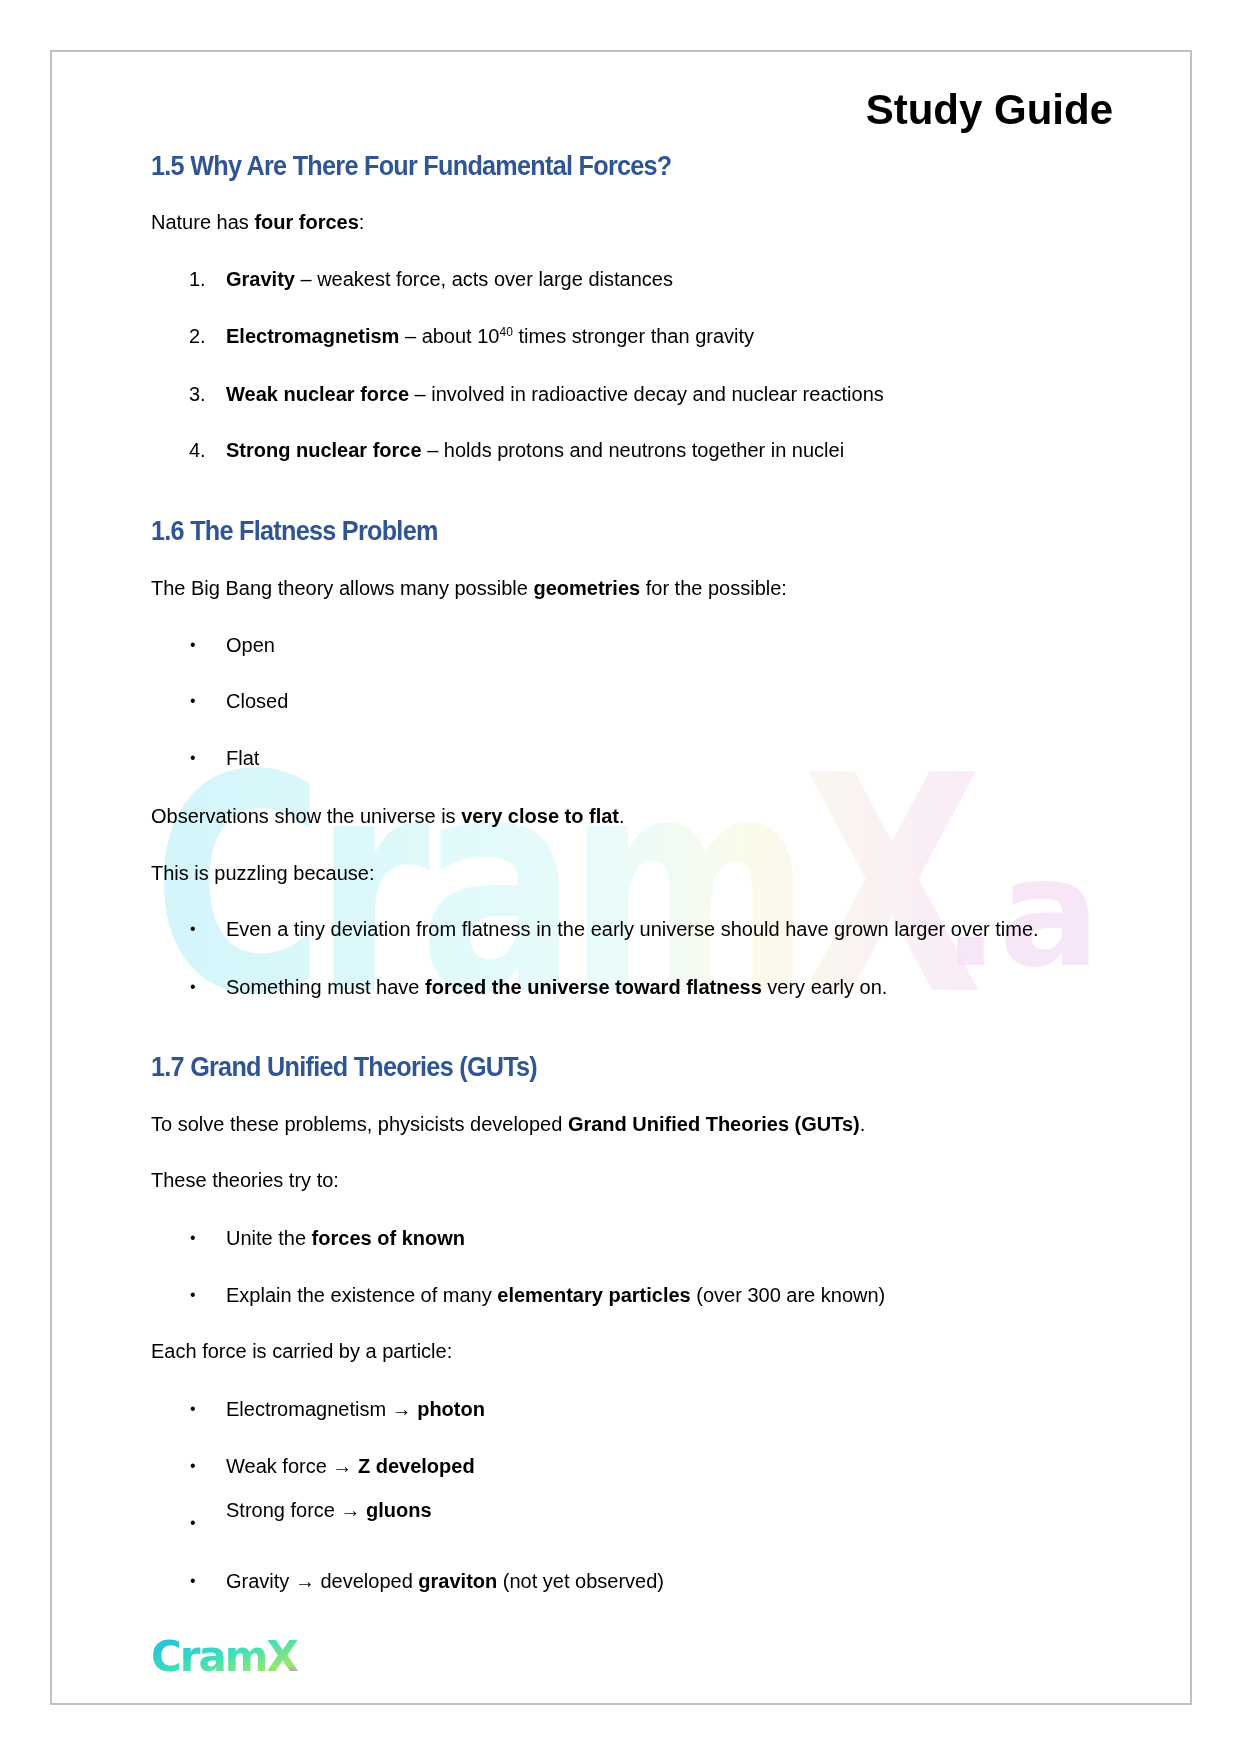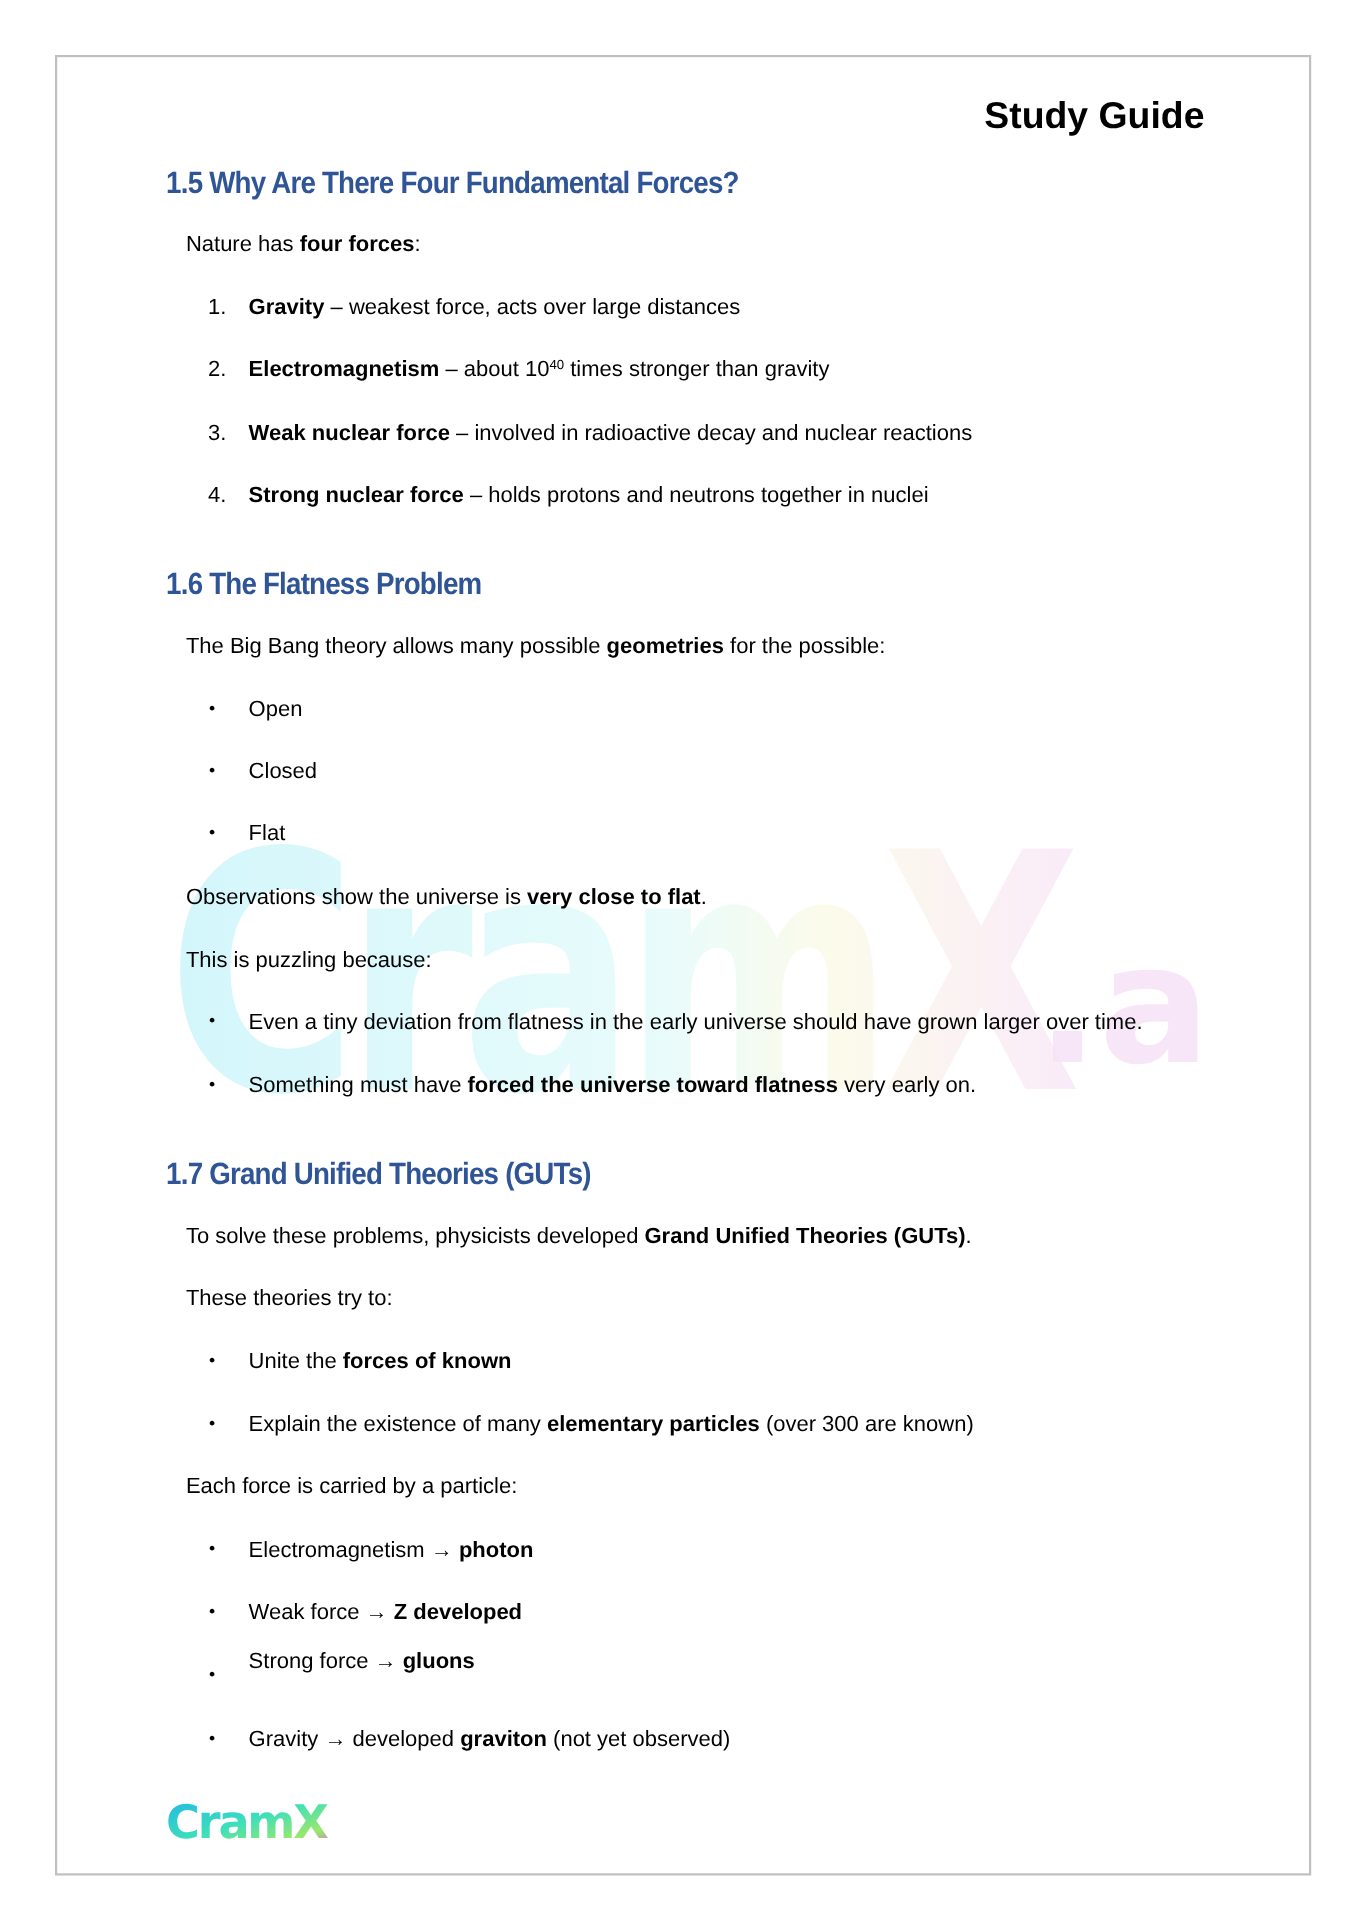--- a/index.html
+++ b/index.html
@@ -2,27 +2,27 @@
 <html><head>
   <meta charset="utf-8">
   <style>
     html, body { margin: 0; padding: 0; background: #ffffff; }
     body { width: 1241px; height: 1755px; position: relative; overflow: hidden;
            font-family: "Liberation Sans", sans-serif; color: #000; }
     .page { position: absolute; left: 50px; top: 50px; width: 1138px; height: 1651px;
             border: 2px solid #c0c0c0; background: #fff; }
     .watermark { position: absolute; left: 152px; top: 765px; width: 945px; height: 232px;
                  pointer-events: none; opacity: 1; }
-    .doc-title { position: absolute; right: 146px; top: 86px; font-size: 34px; font-weight: bold;
+    .doc-title { position: absolute; right: 128px; top: 86px; font-size: 42px; font-weight: bold;
                  letter-spacing: 0px; white-space: nowrap; }
     .h { position: absolute; left: 151px; font-family: "Liberation Sans", sans-serif; font-weight: bold;
          font-size: 28px; color: #2f5597; letter-spacing: -0.8px; white-space: nowrap;
          transform: scaleX(0.9); transform-origin: left center; }
     .line { position: absolute; font-size: 20px; line-height: 24px; white-space: nowrap; }
-    .p { left: 151px; margin-left: 18px; }
+    .p { left: 151px; }
     .li { left: 226px; }
     .marker { position: absolute; left: 189px; font-size: 20px; line-height: 24px; }
     .bullet { position: absolute; left: 190px; font-size: 16px; line-height: 24px; }
     b { font-weight: bold; }
     sup { font-size: 12px; vertical-align: 7px; line-height: 0; }
     .logo { position: absolute; left: 151px; top: 1633px; width: 148px; height: 46px; }
   </style>
 </head>
 <body>
 

